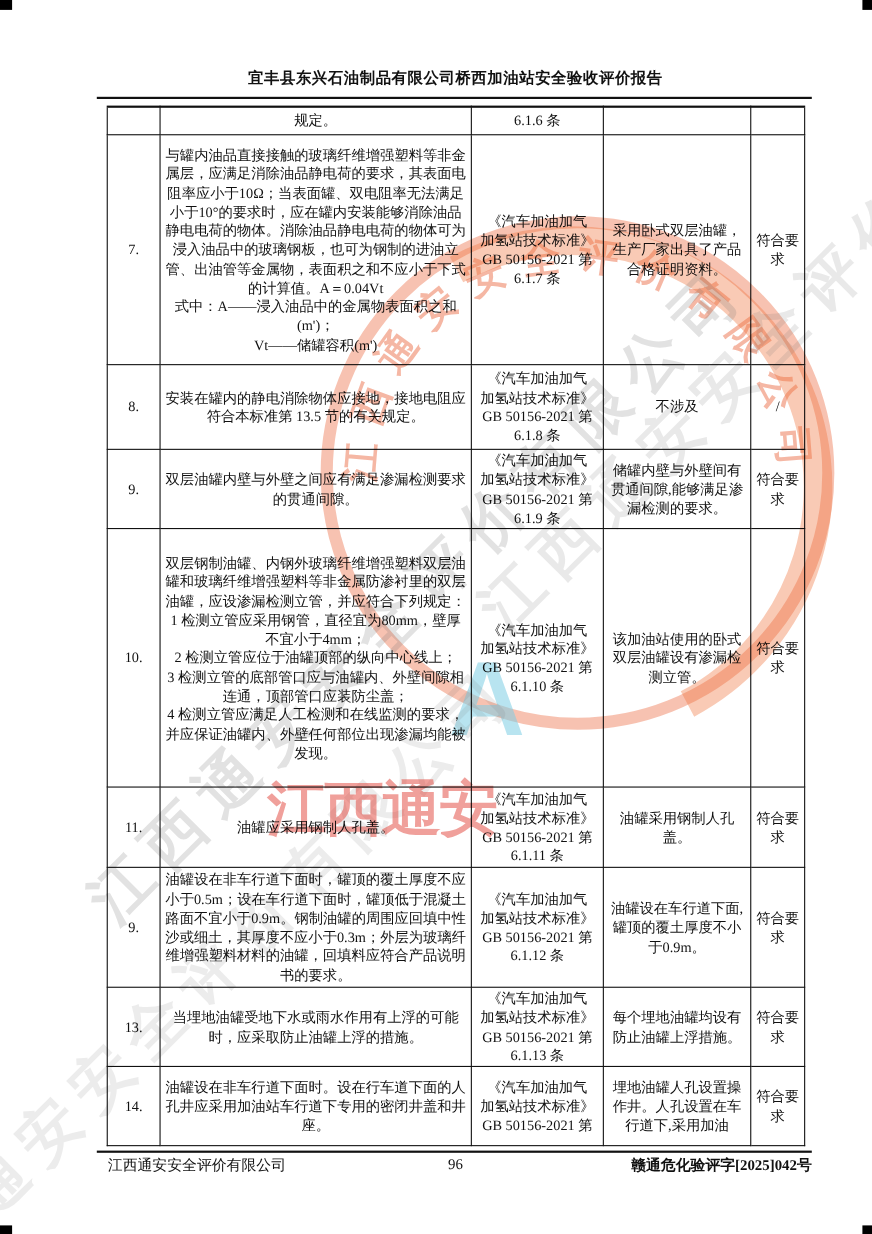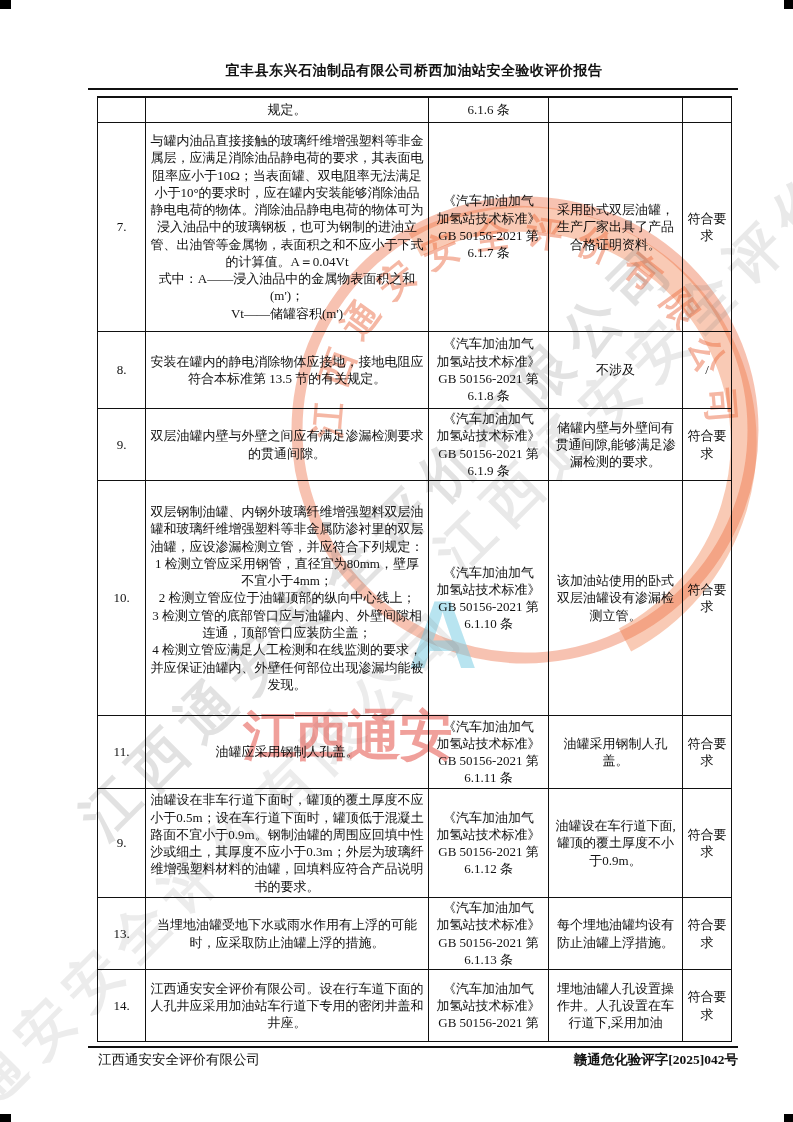--- a/index.html
+++ b/index.html
@@ -160,33 +160,34 @@
         <td>当埋地油罐受地下水或雨水作用有上浮的可能时，应采取防止油罐上浮的措施。</td>
         <td>《汽车加油加气
 加氢站技术标准》
 GB 50156-2021 第
 6.1.13 条</td>
         <td>每个埋地油罐均设有防止油罐上浮措施。</td>
         <td class="concl">符合要求</td>
       </tr>
       <tr style="height:72px">
         <td class="num">14.</td>
-        <td>江西通安安全评价有限公司。设在行车道下面的人孔井应采用加油站车行道下专用的密闭井盖和井座。</td>
+        <td>油罐设在非车行道下面时。设在行车道下面的人孔井应采用加油站车行道下专用的密闭井盖和井座。</td>
         <td>《汽车加油加气
 加氢站技术标准》
 GB 50156-2021 第</td>
         <td>埋地油罐人孔设置操作井。人孔设置在车行道下,采用加油</td>
         <td class="concl">符合要求</td>
       </tr>
     </tbody>
   </table>
 
   <div class="footer-rule"></div>
   <div class="footer">
     <span class="f-left">江西通安安全评价有限公司</span>
+    <span class="f-center">96</span>
     <span class="f-right">赣通危化验评字[2025]042号</span>
   </div>
 
   <div class="wm-layer">
     <svg class="stamp" width="793" height="1122" viewBox="0 0 793 1122">
       <circle cx="525" cy="430" r="228" fill="none" stroke="rgba(237,110,70,0.42)" stroke-width="11"></circle>
       <path id="arcPath" d="M 352 495 A 185 185 0 1 1 698 495" fill="none"></path>
       <text font-size="36" font-weight="bold" letter-spacing="14" fill="rgba(235,105,65,0.48)" font-family="Liberation Sans, DejaVu Sans, sans-serif">
         <textPath href="#arcPath" startOffset="50%" text-anchor="middle">江西通安安全评价有限公司</textPath>
       </text>

